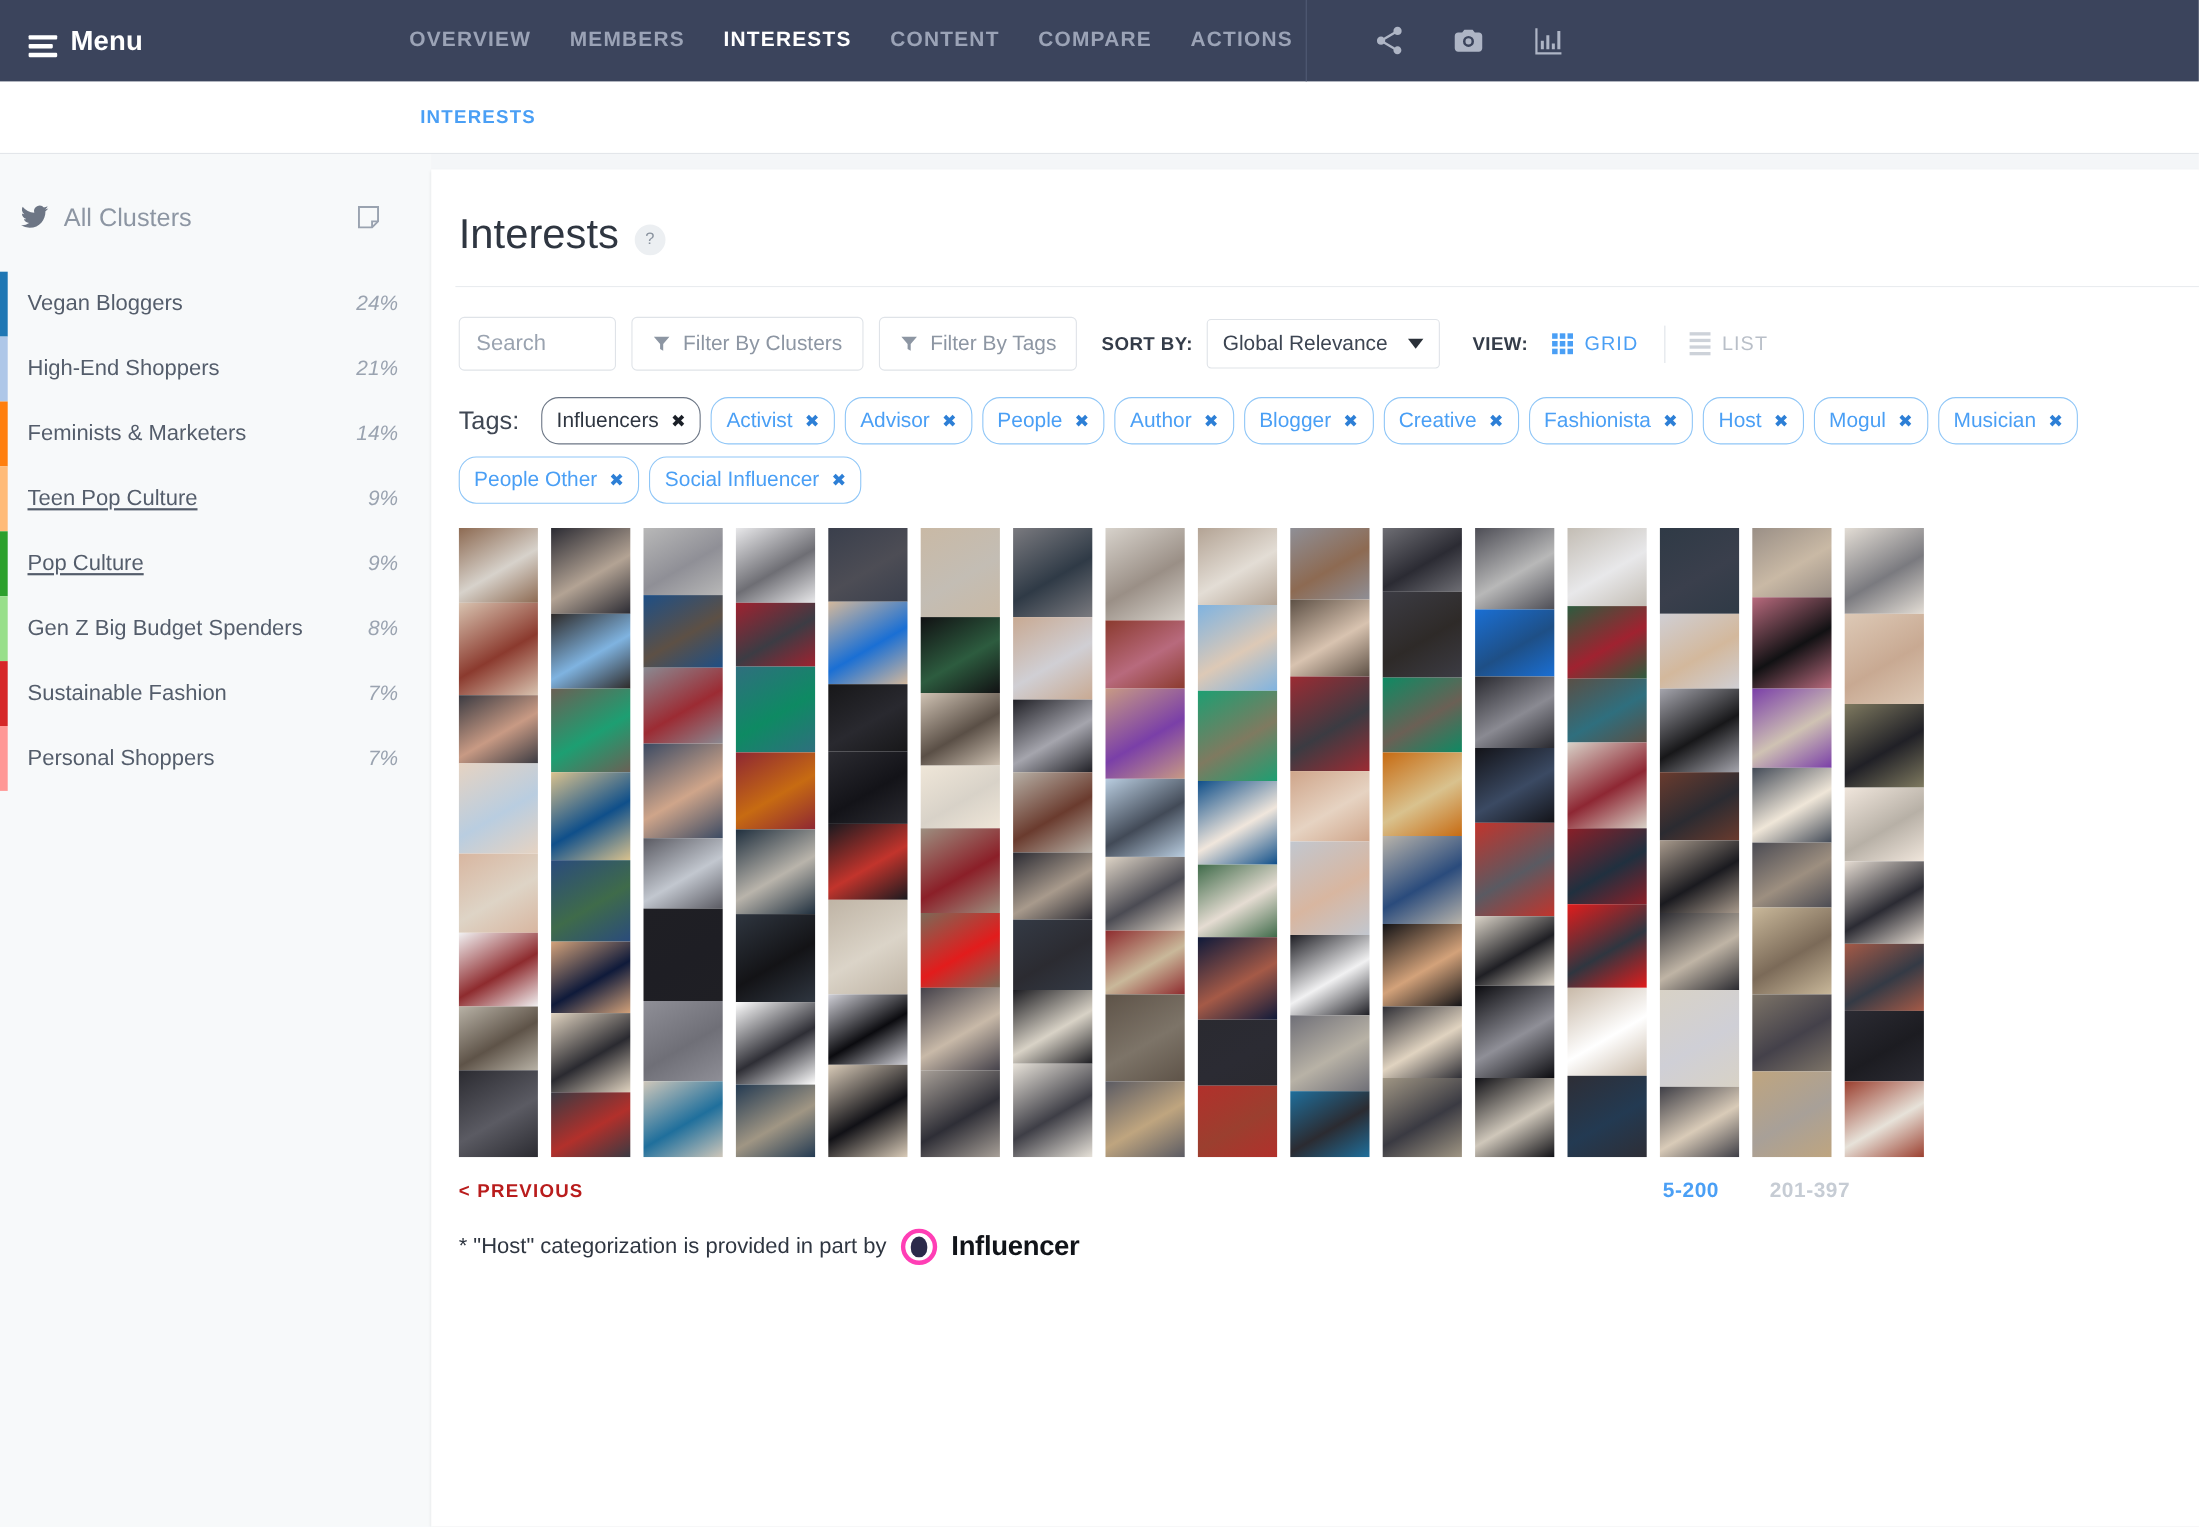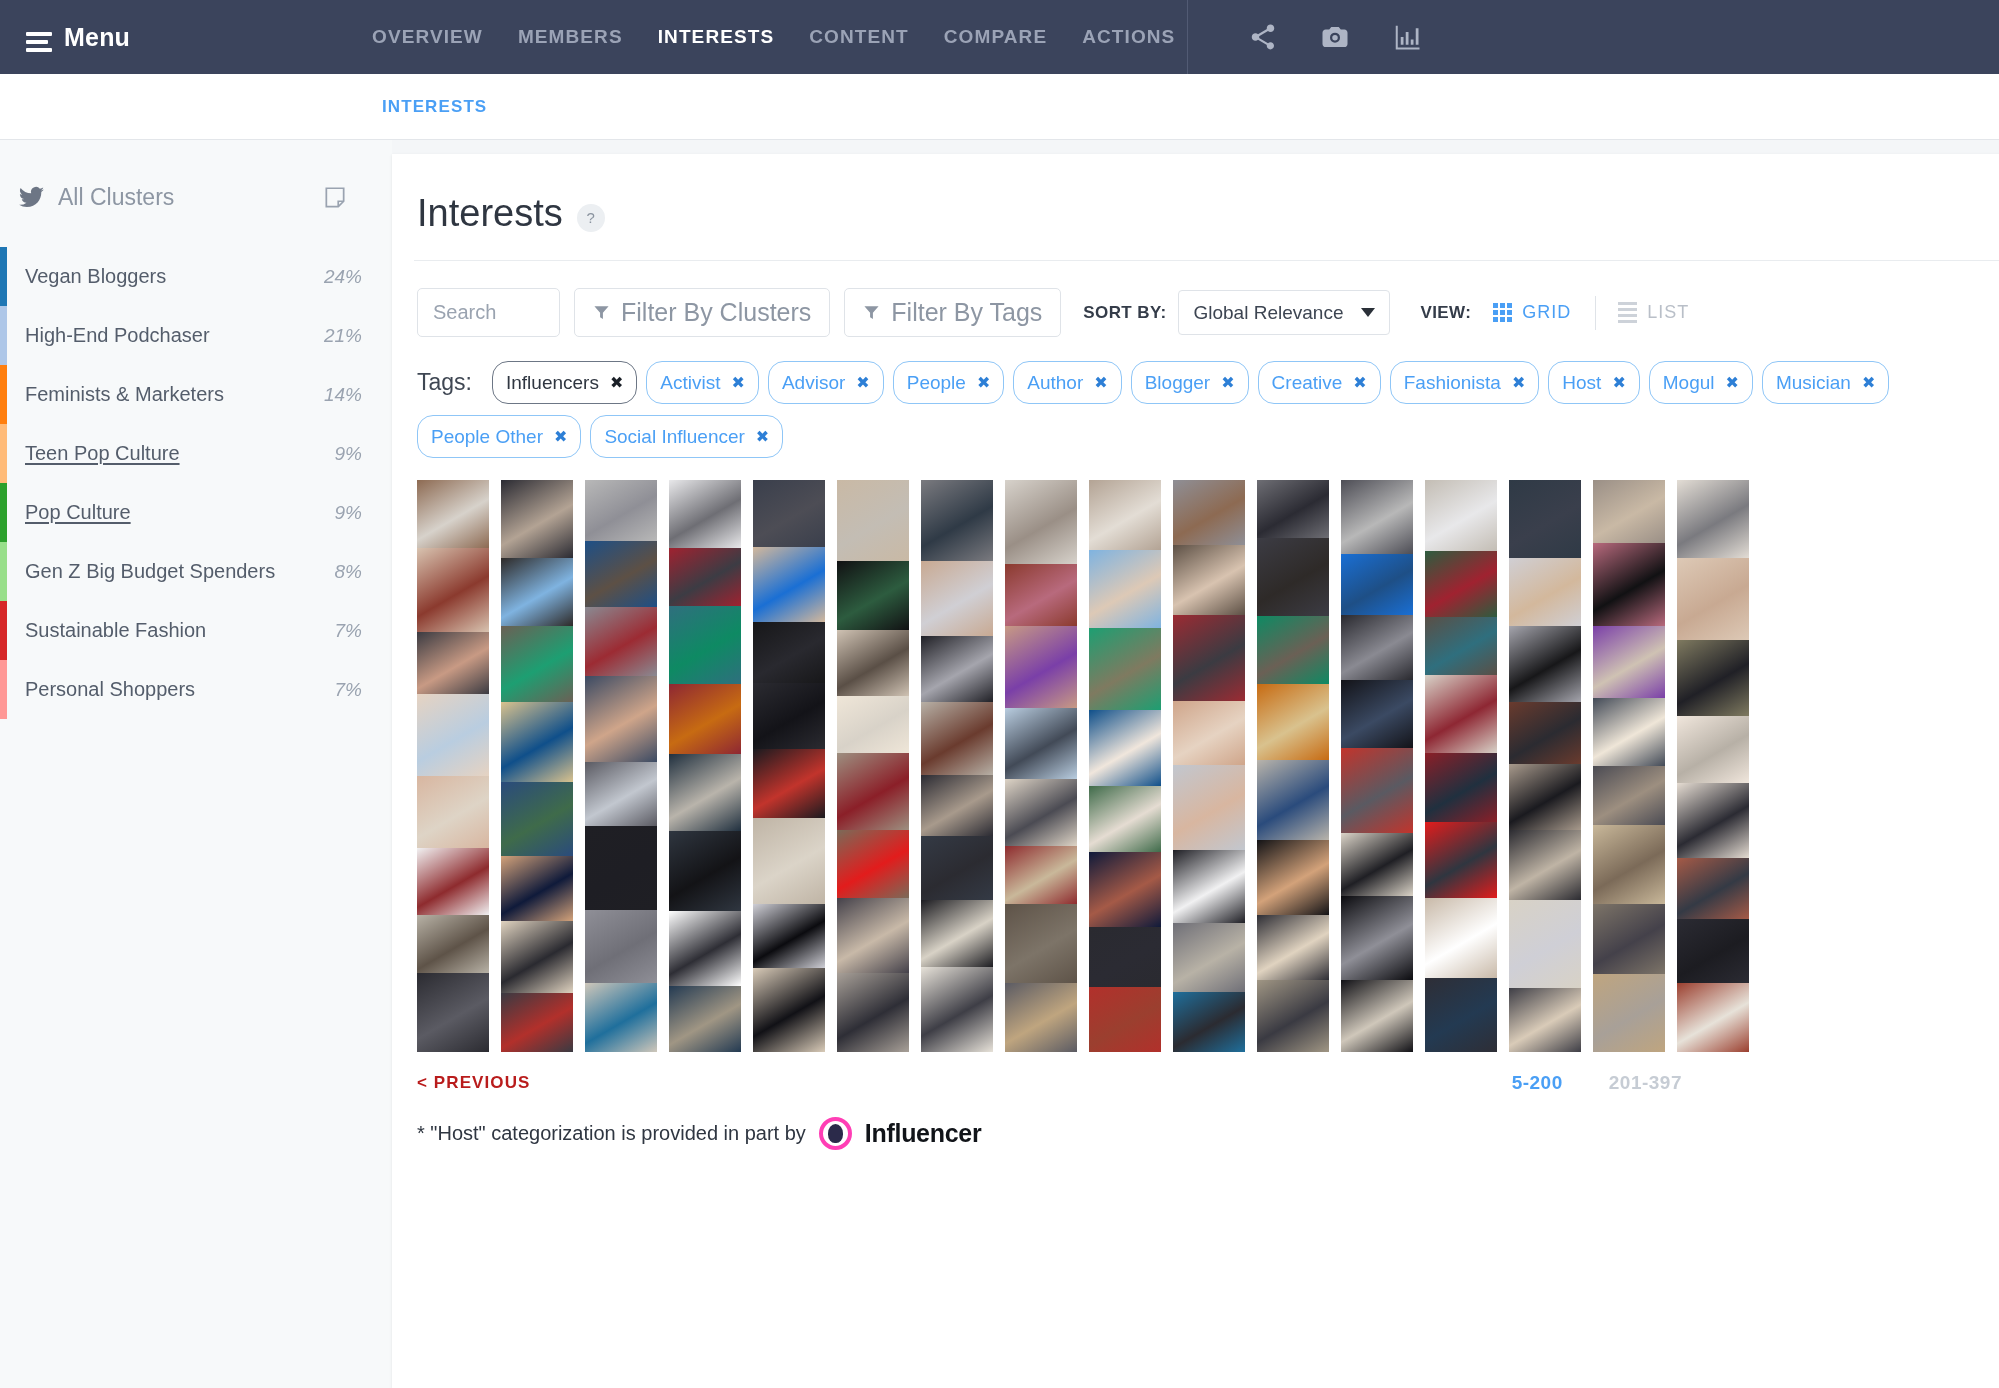--- a/index.html
+++ b/index.html
@@ -129,21 +129,21 @@
   }
   .search-box input {
     border: none; outline: none; font-size: 20px; color: #6c7685;
     width: 100%; font-family: inherit; background: transparent;
   }
   .search-box input::placeholder { color: #9aa3b0; }
   .filter-btn {
     height: 49px; margin-left: 14px;
     border: 1px solid #dfe3e8; border-radius: 5px; background: #fff;
     display: flex; align-items: center; gap: 11px; padding: 0 18px;
-    font-size: 25px; color: #8d96a3; cursor: pointer;
+    font-size: 19px; color: #8d96a3; cursor: pointer;
     font-family: inherit;
   }
   .funnel { width: 17px; height: 17px; fill: #8d96a3; }
   .sortby-label {
     margin-left: 22px; font-size: 17px; font-weight: 700;
     color: #343c49; letter-spacing: .4px;
   }
   .select-box {
     margin-left: 12px; height: 45px;
     border: 1px solid #dfe3e8; border-radius: 4px; background: #fff;
@@ -264,21 +264,21 @@
           <path d="M20 15h-5v5"></path>
       </svg>
     </div>
 
     <div class="cluster-list">
       <div class="cluster-row" style="border-left-color:#1f77b4">
         <span class="cluster-name">Vegan Bloggers</span>
         <span class="cluster-pct">24%</span>
       </div>
       <div class="cluster-row" style="border-left-color:#aec7e8">
-        <span class="cluster-name">High-End Podchaser</span>
+        <span class="cluster-name">High-End Shoppers</span>
         <span class="cluster-pct">21%</span>
       </div>
       <div class="cluster-row" style="border-left-color:#ff7f0e">
         <span class="cluster-name">Feminists &amp; Marketers</span>
         <span class="cluster-pct">14%</span>
       </div>
       <div class="cluster-row" style="border-left-color:#ffbb78">
         <span class="cluster-name linked">Teen Pop Culture</span>
         <span class="cluster-pct">9%</span>
       </div>

